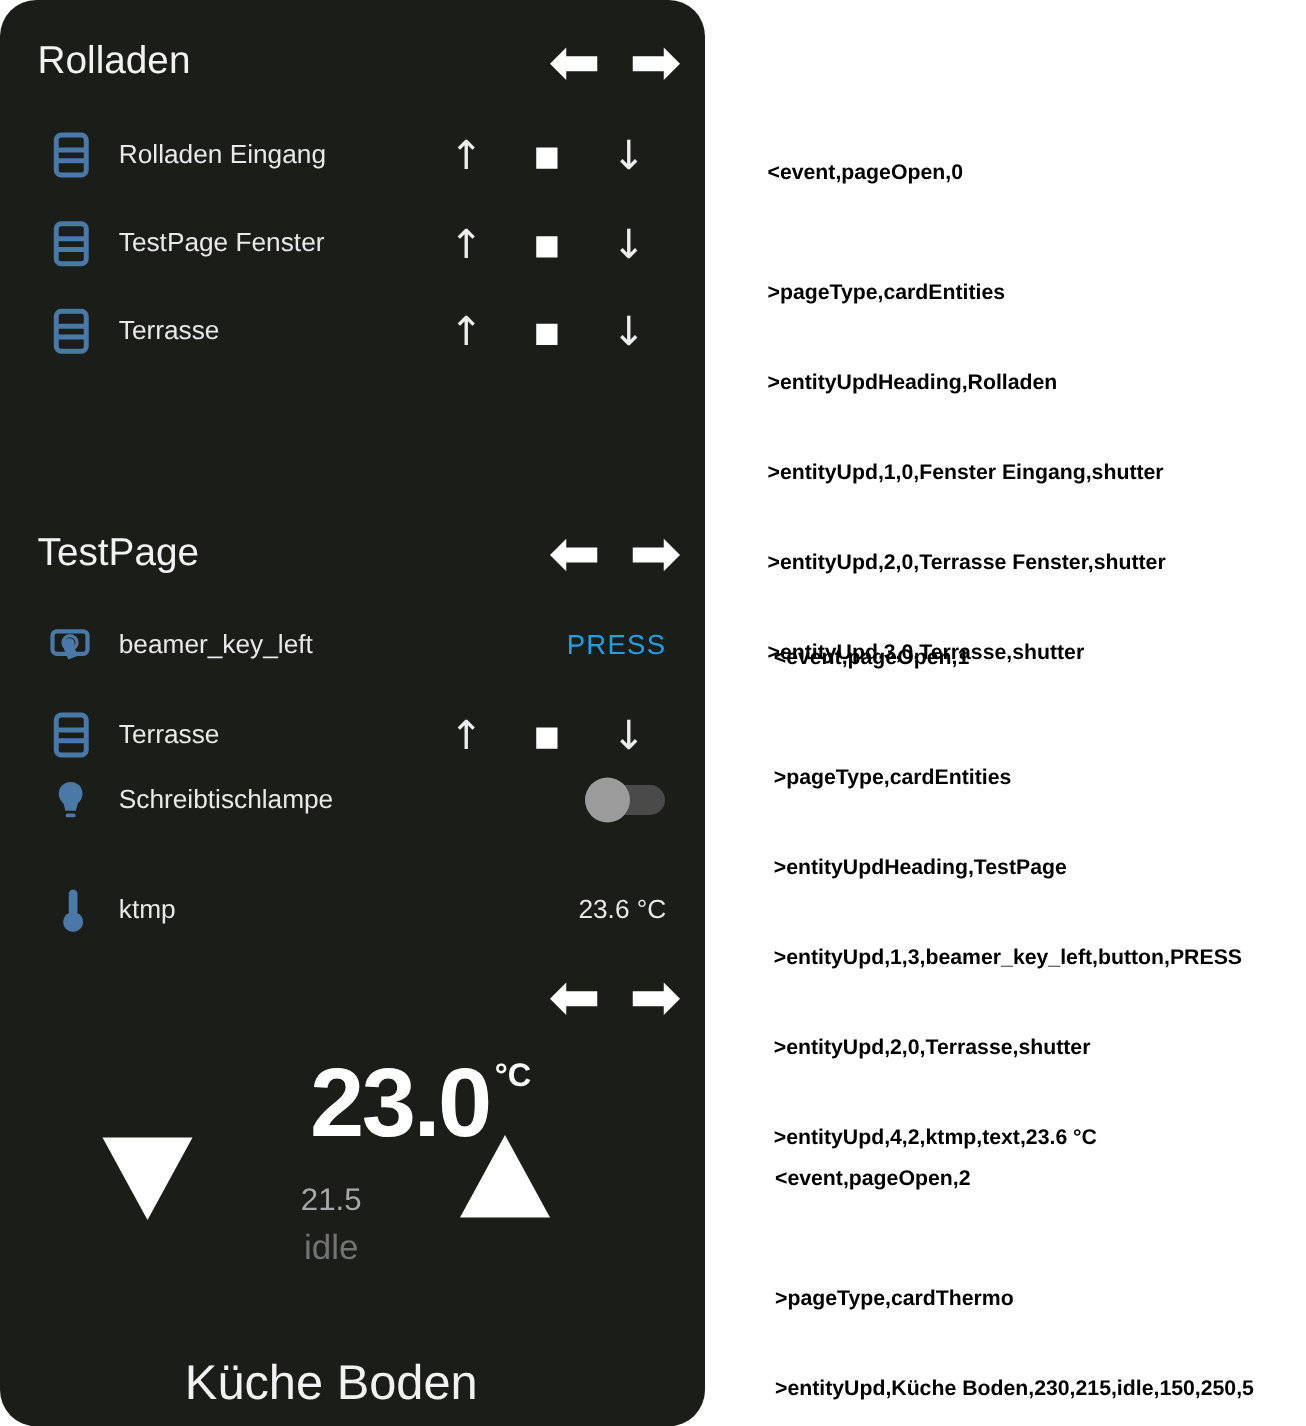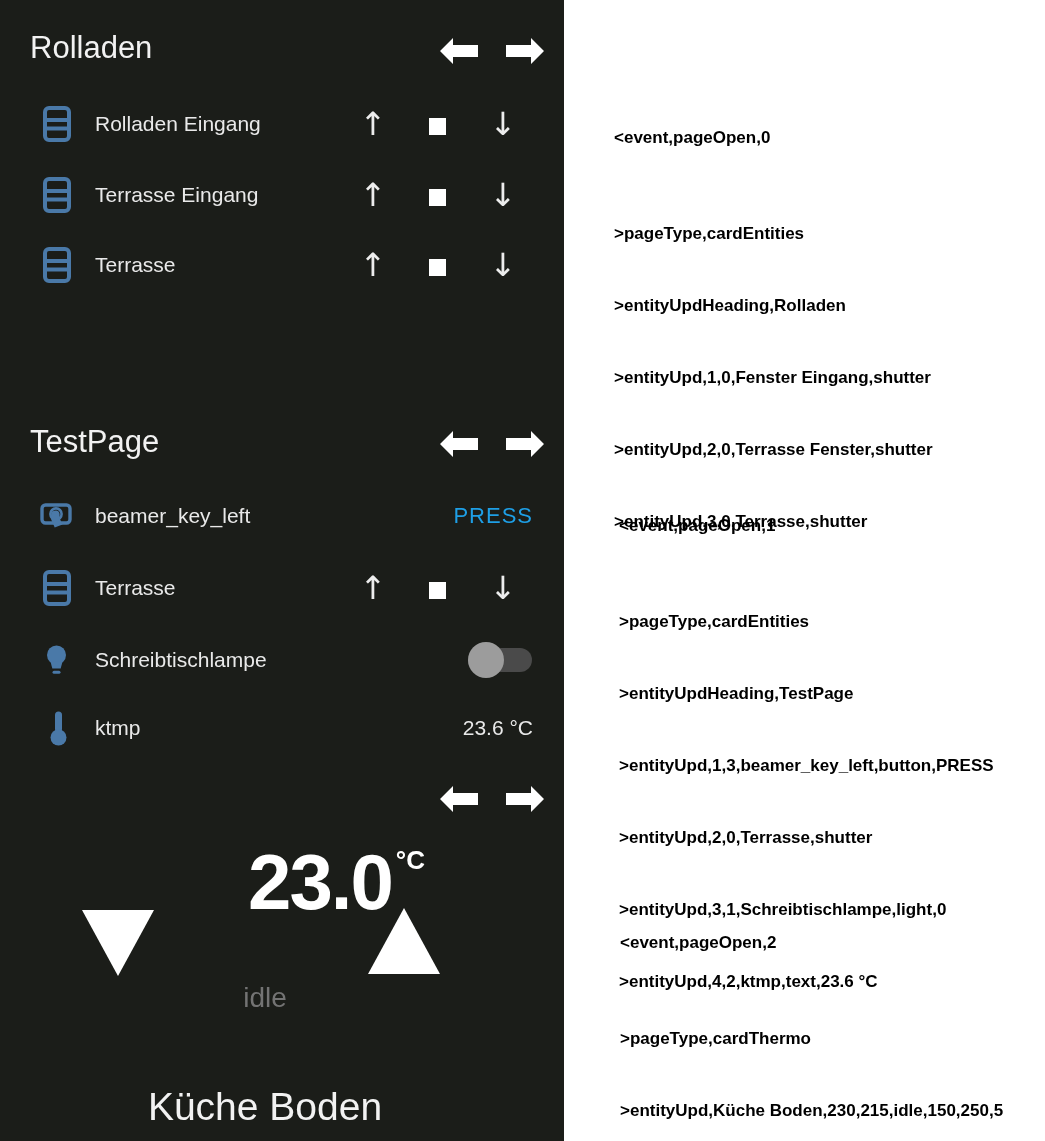--- a/index.html
+++ b/index.html
@@ -2,21 +2,21 @@
 <html style="--panel-bg: #1b1d19; --icon-blue: #4a79a8; --accent-blue: #1e9fe6; --toggle-track: #4a4a4a; --toggle-knob: #9c9c9c; --log-text: #000000;"><head>
 <meta charset="utf-8">
 <style>
   html,body{margin:0;padding:0;}
   body{
     width:1045px;height:1141px;position:relative;background:#ffffff;
     font-family:"Liberation Sans",sans-serif;overflow:hidden;
   }
   .panel{
     position:absolute;left:0;top:0;width:564px;height:1141px;
-    background:var(--panel-bg,#1b1d19);overflow:hidden;
+    background:var(--panel-bg,#1b1d19);overflow:hidden;border-radius:29px;
   }
   .card{position:absolute;left:0;width:564px;}
   .card-title{
     position:absolute;left:30px;font-size:31px;color:#f2f2f2;line-height:1.1;
   }
   .nav{position:absolute;left:440px;display:flex;gap:28px;}
   .nav-btn{width:38px;height:28px;display:block;cursor:pointer;}
   .nav-btn svg{width:38px;height:28px;fill:#ffffff;display:block;}
   .row{position:absolute;left:0;width:564px;height:56px;}
   .row .eicon{
@@ -123,21 +123,21 @@
       <span class="ctl ctl-up">↑</span>
       <span class="ctl ctl-stop"><span class="stop-sq"></span></span>
       <span class="ctl ctl-down">↓</span>
     </div>
     <div class="row" style="top:167px;">
       <span class="eicon">
           <svg width="30" height="38">
             <use href="#i-shutter"></use>
           </svg>
         </span>
-      <span class="elabel">Terrasse Eingang</span>
+      <span class="elabel">TestPage Fenster</span>
       <span class="ctl ctl-up">↑</span>
       <span class="ctl ctl-stop"><span class="stop-sq"></span></span>
       <span class="ctl ctl-down">↓</span>
     </div>
     <div class="row" style="top:237px;">
       <span class="eicon">
           <svg width="30" height="38">
             <use href="#i-shutter"></use>
           </svg>
         </span>
@@ -176,21 +176,21 @@
       <span class="eicon">
           <svg width="30" height="38">
             <use href="#i-shutter"></use>
           </svg>
         </span>
       <span class="elabel">Terrasse</span>
       <span class="ctl ctl-up">↑</span>
       <span class="ctl ctl-stop"><span class="stop-sq"></span></span>
       <span class="ctl ctl-down">↓</span>
     </div>
-    <div class="row" style="top:252px;text-align:center;">
+    <div class="row" style="top:232px;text-align:center;">
       <span class="eicon" style="left:41px;">
           <svg width="31" height="30">
             <use href="#i-bulb"></use>
           </svg>
         </span>
       <span class="elabel">Schreibtischlampe</span>
       <span class="toggle">
         <span class="track"></span>
         <span class="knob"></span>
       </span>
@@ -220,41 +220,41 @@
         </span>
     </div>
     <div class="t-temp" style="top:73px;">
       <span class="t-temp-inner">
         <span class="t-val">23.0</span>
         <span class="t-unit">°C</span>
       </span>
     </div>
     <div class="tri tri-down" style="top:140px;"></div>
     <div class="tri tri-up" style="top:138px;"></div>
+    <div class="t-set" style="top:176px;">21.5</div>
     <div class="t-state" style="top:212px;">idle</div>
     <div class="t-name" style="top:315px;">Küche Boden</div>
   </div>
 </div>
 
 <div>
   <div class="log-block" style="left:614px;top:78px;">
     <div class="log-event">&lt;event,pageOpen,0</div>
     <div>&gt;pageType,cardEntities</div>
     <div>&gt;entityUpdHeading,Rolladen</div>
     <div>&gt;entityUpd,1,0,Fenster Eingang,shutter</div>
     <div>&gt;entityUpd,2,0,Terrasse Fenster,shutter</div>
     <div>&gt;entityUpd,3,0,Terrasse,shutter</div>
   </div>
   <div class="log-block" style="left:619px;top:466px;">
     <div class="log-event">&lt;event,pageOpen,1</div>
     <div>&gt;pageType,cardEntities</div>
     <div>&gt;entityUpdHeading,TestPage</div>
     <div>&gt;entityUpd,1,3,beamer_key_left,button,PRESS</div>
     <div>&gt;entityUpd,2,0,Terrasse,shutter</div>
-    <div>&gt;entityUpd,3,1,Schreibtischlampe,light,0</div>
     <div>&gt;entityUpd,4,2,ktmp,text,23.6 °C</div>
   </div>
   <div class="log-block" style="left:620px;top:883px;">
     <div class="log-event">&lt;event,pageOpen,2</div>
     <div>&gt;pageType,cardThermo</div>
     <div>&gt;entityUpd,Küche Boden,230,215,idle,150,250,5</div>
   </div>
 </div>
 
 </body></html>

